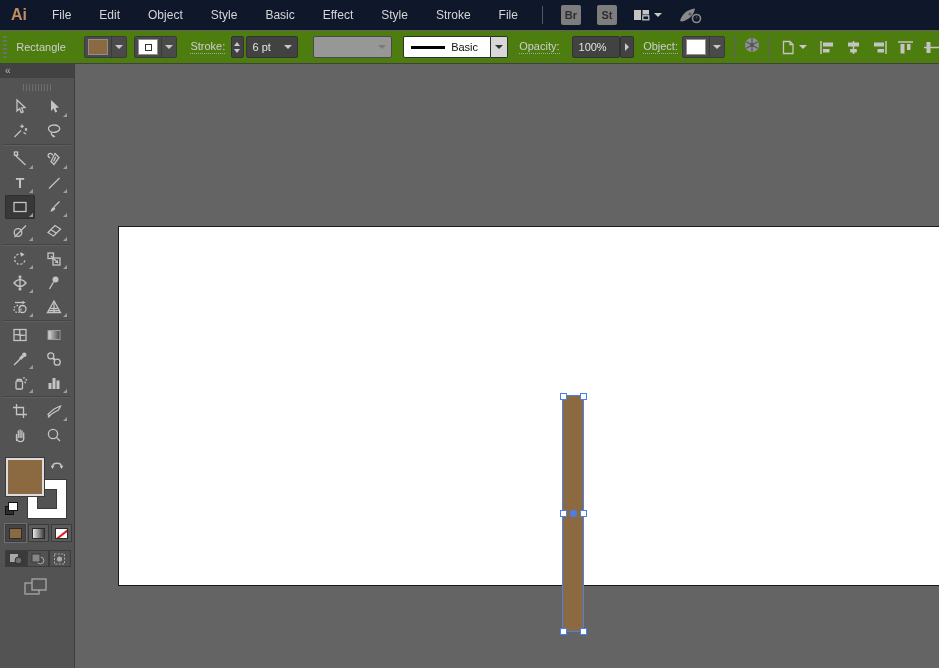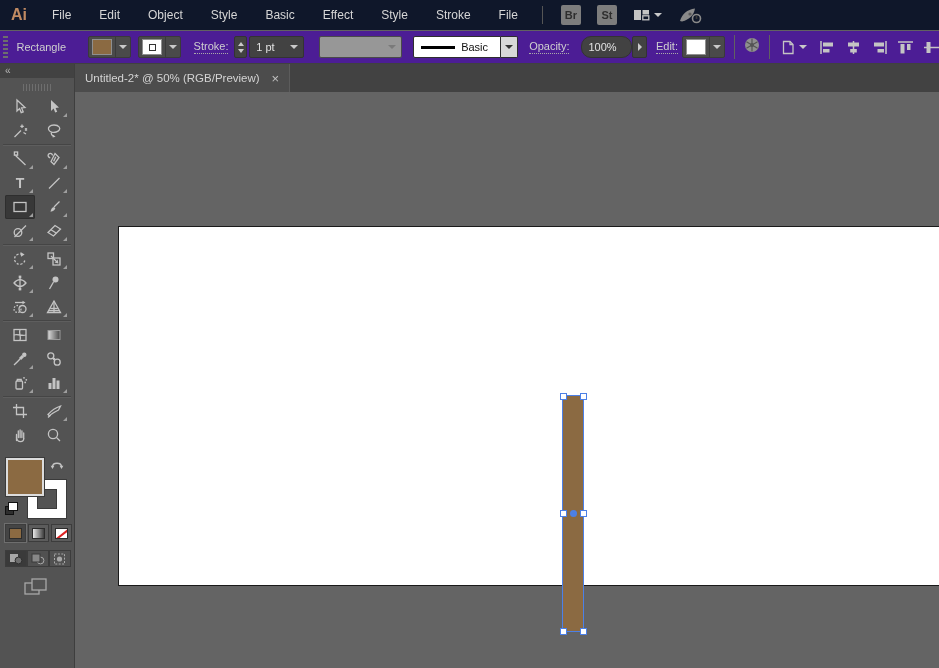--- a/index.html
+++ b/index.html
@@ -12,21 +12,21 @@
     background:#0f172a; display:flex; align-items:center; }
   .logo { width:38px; text-align:center; font-size:16px; font-weight:bold; }
   .menu-item { color:#d6d6d6; font-size:12px; padding:0 14px; line-height:30px; cursor:default; }
   .mb-sep { width:1px; height:18px; background:#555; margin:0 10px; }
   .sq-btn { width:20px; height:20px; background:#7d7d7d; color:#2e2e2e; font-size:11px; font-weight:bold;
     display:flex; align-items:center; justify-content:center; border-radius:2px; margin:0 8px; }
   .mb-icon { display:flex; align-items:center; margin:0 8px; gap:4px; }
 
   
   .controlbar { position:absolute; left:0; top:30px; width:939px; height:34px;
-    background:#4c1d95; border-top:1px solid #616161; border-bottom:1px solid #404040;
+    background:#4d7c0f; border-top:1px solid #616161; border-bottom:1px solid #404040;
     display:flex; align-items:center; overflow:hidden; }
   .cb-grip { width:5px; height:22px; margin-left:3px;
     background:repeating-linear-gradient(to bottom,#6e6e6e 0 2px,transparent 2px 4px); }
   .cb-label { color:#cfcfcf; font-size:11px; }
   .cb-link { color:#cfcfcf; font-size:11px; border-bottom:1px dotted #aaa; padding-bottom:1px; }
   .dd { display:flex; align-items:center; background:#4a4a4a; border:1px solid #3a3a3a; border-radius:2px; height:22px; }
   .swatch { width:20px; height:16px; margin:0 3px; border:1px solid #8f8f8f; }
   .swatch.white { background:#fff; position:relative; }
   .swatch.white .mini-square { position:absolute; left:6px; top:4px; width:7px; height:7px;
     border:1px solid #333; background:#fff; }
@@ -176,47 +176,47 @@
         </div>
     </div>
 
     <div class="cb-link" style="margin-left:13px;">Stroke:</div>
 
     <div class="stepper" style="margin-left:6px;">
       <span class="tri-up"></span>
       <span class="tri-dn-s"></span>
     </div>
     <div class="dark-field" style="margin-left:2px; width:60px;">
-      <span style="padding-left:6px;">1 pt</span>
+      <span style="padding-left:6px;">6 pt</span>
       <span style="margin-left:auto; margin-right:5px;" class="tri-down"></span>
     </div>
 
     <div class="dd-disabled" style="margin-left:15px;">
       <span class="tri-down" style="border-top-color:#7a7a7a; margin-right:5px;"></span>
     </div>
 
     <div style="display:flex; margin-left:11px;align-items:center;">
       <div class="dd-white" style="width:88px;">
         <span class="stroke-line"></span>
         <span>Basic</span>
       </div>
       <div class="dd-white-chev">
         <span class="tri-down" style="border-top-color:#333;"></span>
       </div>
     </div>
 
     <div class="cb-link" style="margin-left:11px;">Opacity:</div>
-    <div class="dark-field" style="margin-left:12px; width:56px;border-radius:10px;">
+    <div class="dark-field" style="margin-left:12px; width:56px;">
       <span style="padding-left:6px;">100%</span>
     </div>
     <div class="dark-field" style="width:16px; justify-content:center;">
       <span class="tri-right"></span>
     </div>
 
-    <div class="cb-link" style="margin-left:9px;">Edit:</div>
+    <div class="cb-link" style="margin-left:9px;">Object:</div>
     <div class="dd" style="margin-left:4px;">
       <div class="swatch" style="background:#fff;"></div>
       <div class="chev-cell">
           <span class="tri-down"></span>
         </div>
     </div>
 
     <div class="cb-vsep" style="margin-left:9px;"></div>
 
     <div style="margin-left:8px;">
@@ -260,26 +260,20 @@
         <rect x="2.5" y="3" width="4" height="9.5" class="icon-fill"></rect>
         <rect x="9" y="3" width="3.5" height="6" class="icon-fill"></rect>
       </svg>
       <svg class="align-icon" width="15" height="13" viewBox="0 0 15 13">
         <line x1="0" y1="6.5" x2="15" y2="6.5" stroke="#c4c4c4" stroke-width="1.5"></line>
         <rect x="2.5" y="1" width="4" height="11" class="icon-fill"></rect>
       </svg>
     </div>
   </div>
 
-  <div class="tabstrip">
-    <div class="tab">
-      <span class="tab-title">Untitled-2* @ 50% (RGB/Preview)</span>
-      <span class="tab-close">×</span>
-    </div>
-  </div>
 
   <div class="toolbar">
     <div class="tb-header">«</div>
     <div class="tb-grip"></div>
 
     <div class="tools">
 
       <div class="tool">
         <svg width="18" height="18" viewBox="0 0 18 18">
           <polygon points="6,2 6,13 8.6,10.6 10.2,14.6 12.2,13.8 10.6,9.9 14,9.6" class="icon-stroke"></polygon>

